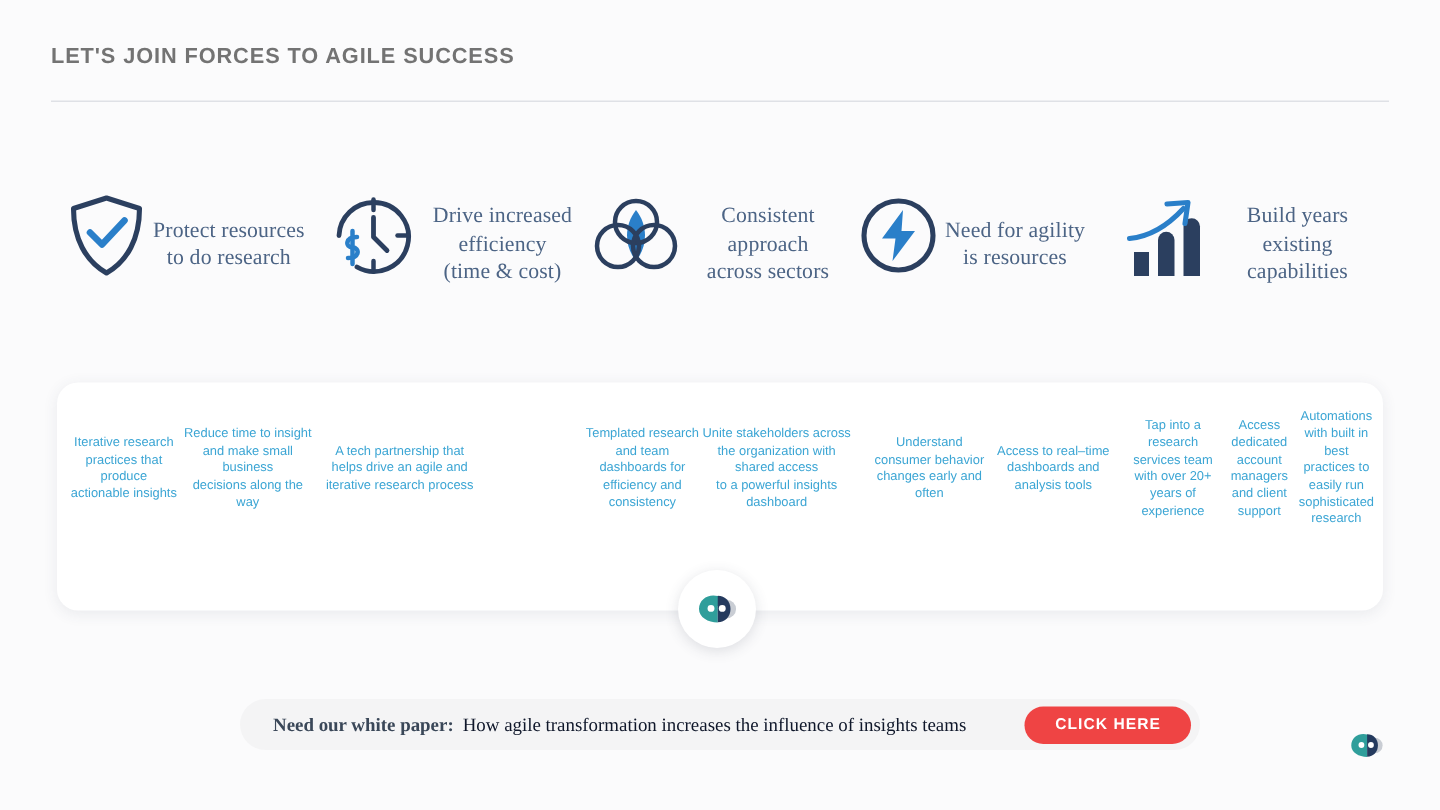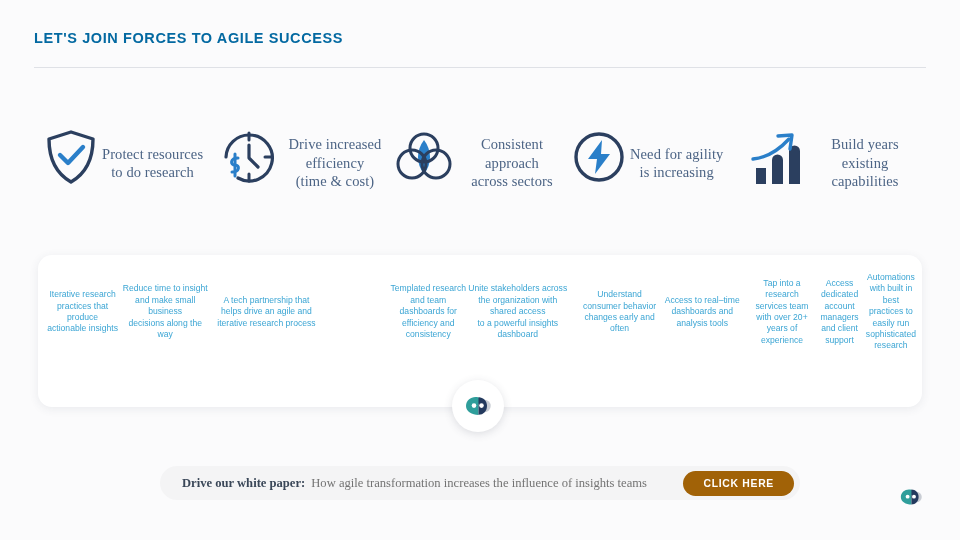--- a/index.html
+++ b/index.html
@@ -21,21 +21,21 @@
     position: absolute;
     left: 34px;
     top: 30px;
     width: 892px;
   }
   .header-title {
     font-family: "Liberation Sans", sans-serif;
     font-size: 14.5px;
     font-weight: bold;
     letter-spacing: 0.6px;
-    color: #0369a1;
+    color: #737373;
     text-transform: uppercase;
   }
   .header-rule {
     margin-top: 21px;
     height: 1px;
     background: #dfe1e6;
     width: 892px;
   }
 
   
@@ -138,27 +138,27 @@
   .cta-strong {
     font-family: "Liberation Serif", serif;
     font-size: 12.6px;
     font-weight: bold;
     color: #3a4758;
     white-space: nowrap;
   }
   .cta-text {
     font-family: "Liberation Serif", serif;
     font-size: 12.6px;
-    color: #737373;
+    color: #0f172a;
     margin-left: 6px;
     white-space: nowrap;
   }
   .cta-button {
     margin-left: auto;
-    background: #a16207;
+    background: #ef4444;
     color: #ffffff;
     border: none;
     border-radius: 14px;
     height: 25px;
     padding: 0 20px;
     font-family: "Liberation Sans", sans-serif;
     font-size: 10.4px;
     font-weight: bold;
     letter-spacing: 0.7px;
     cursor: pointer;
@@ -235,21 +235,21 @@
 
   <div class="column">
     <div class="icon-wrap">
       <svg width="62" height="62" viewBox="0 0 62 62">
         <circle cx="31" cy="31" r="23" fill="none" stroke="#2b3f5f" stroke-width="3.4"></circle>
         <path d="M34 14 L20 33 L29 33 L27 48 L42 28 L33 28 Z" fill="#2a7fc9"></path>
       </svg>
     </div>
     <div class="col-heading">
       <span>Need for agility</span><br>
-      <span>is increasing</span>
+      <span>is resources</span>
     </div>
   </div>
 
   <div class="column">
     <div class="icon-wrap">
       <svg width="66" height="62" viewBox="0 0 66 62">
         <path d="M12 42 L12 50 A5 5 0 0 1 22 50 L22 42 Z" fill="#2b3f5f"></path>
         <rect x="12" y="44" width="10" height="14" fill="#2b3f5f"></rect>
         <path d="M28 34 A5.5 5.5 0 0 1 39 34 L39 58 L28 58 Z" fill="#2b3f5f"></path>
         <path d="M45 25 A5.5 5.5 0 0 1 56 25 L56 58 L45 58 Z" fill="#2b3f5f"></path>
@@ -294,21 +294,21 @@
   <svg width="30" height="26" viewBox="0 0 30 26">
     <circle cx="21.5" cy="13" r="6.2" fill="#c9cdd4"></circle>
     <path d="M3 13 C3 7.5 7.5 4 12.5 4 C17 4 19.5 6.5 19.5 6.5 L15.5 11 L15.5 22 C9 22 3 18.5 3 13 Z" fill="#2f9e9b"></path>
     <path d="M15.5 4.2 C20.5 4.2 24 8 24 13 C24 18 20.5 21.8 15.5 21.8 Z" fill="#243a5e"></path>
     <circle cx="11" cy="12.6" r="2.3" fill="#ffffff"></circle>
     <circle cx="18.5" cy="12.6" r="2.3" fill="#ffffff"></circle>
   </svg>
 </div>
 
 <div class="cta">
-  <span class="cta-strong">Drive our white paper:</span>
+  <span class="cta-strong">Need our white paper:</span>
   <span class="cta-text">How agile transformation increases the influence of insights teams</span>
   <button class="cta-button">CLICK HERE</button>
 </div>
 
 <div class="corner-logo">
   <svg width="26" height="22" viewBox="0 0 30 26">
     <circle cx="21.5" cy="13" r="6.2" fill="#c9cdd4"></circle>
     <path d="M3 13 C3 7.5 7.5 4 12.5 4 C17 4 19.5 6.5 19.5 6.5 L15.5 11 L15.5 22 C9 22 3 18.5 3 13 Z" fill="#2f9e9b"></path>
     <path d="M15.5 4.2 C20.5 4.2 24 8 24 13 C24 18 20.5 21.8 15.5 21.8 Z" fill="#243a5e"></path>
     <circle cx="11" cy="12.6" r="2.3" fill="#ffffff"></circle>

